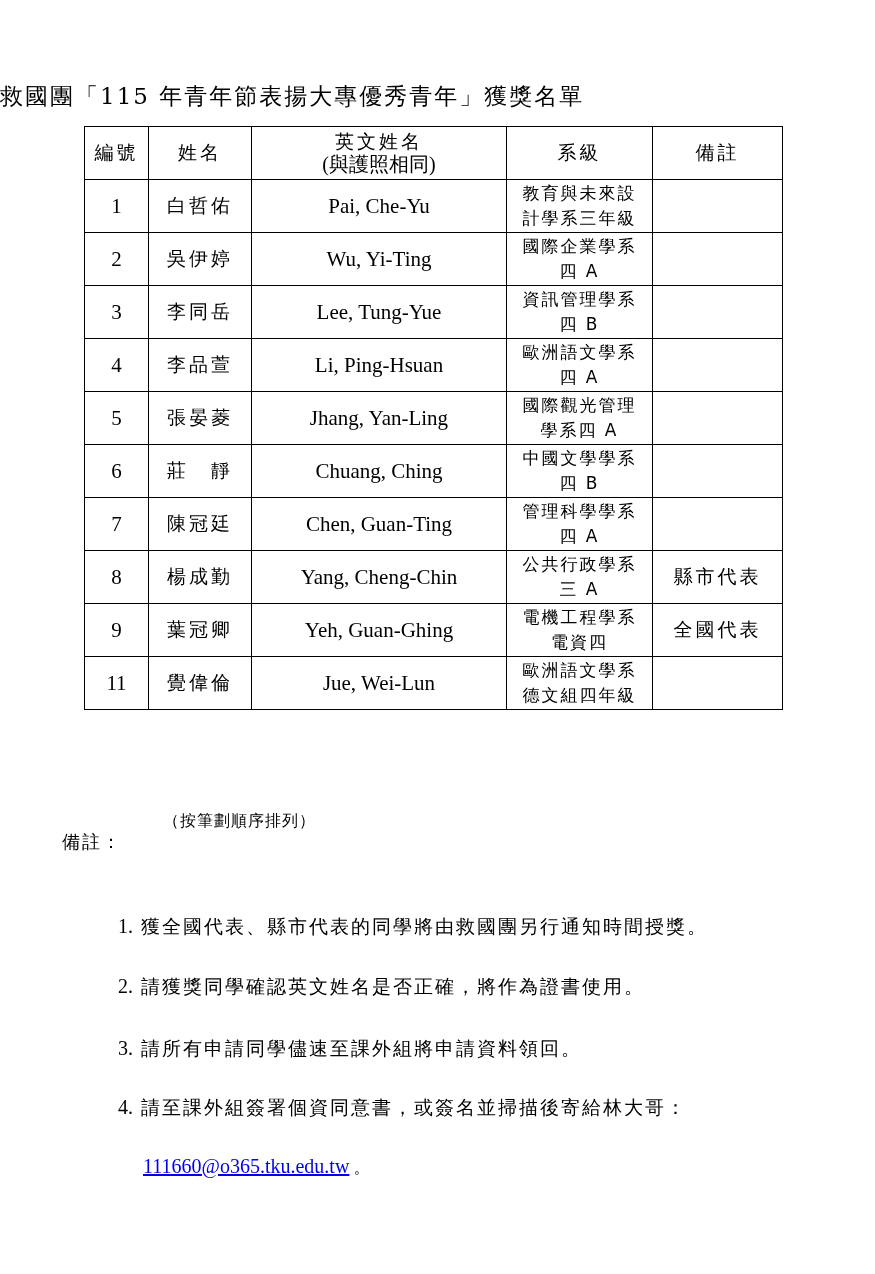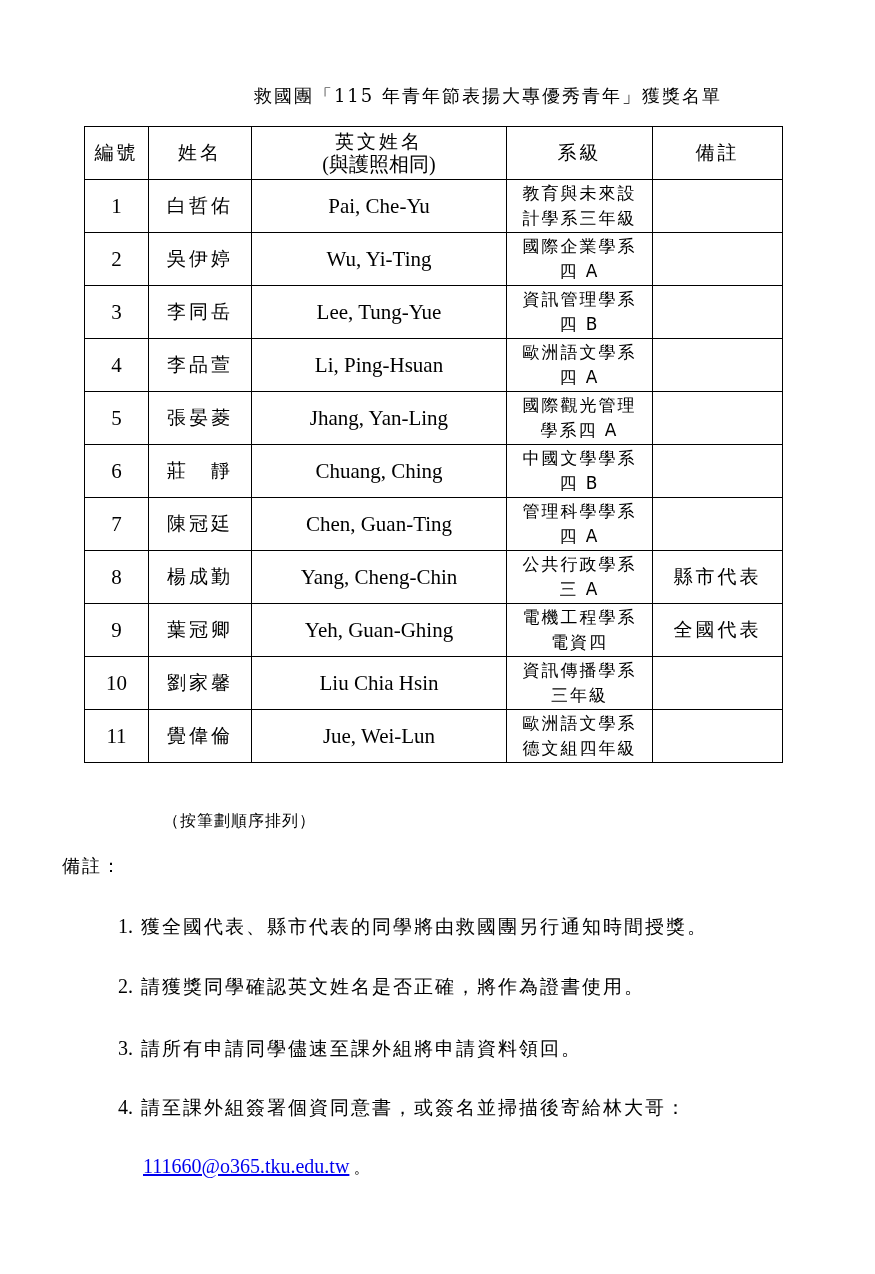--- a/index.html
+++ b/index.html
@@ -1,34 +1,34 @@
 <!DOCTYPE html>
 <html><head>
 <meta charset="utf-8">
 <style>
   html, body { margin: 0; padding: 0; background: #ffffff; }
   body { width: 875px; height: 1274px; position: relative; overflow: hidden;
          font-family: "DejaVu Serif", "Liberation Serif", serif; color: #000; }
-  .title { position: absolute; left: 0; width: 722px; top: 76px; text-align: right;
-           font-size: 18px; letter-spacing: 2px; line-height: 40px; }
+  .title { position: absolute; left: 0; width: 722px; top: 76px; text-align: left;
+           font-size: 23px; letter-spacing: 2px; line-height: 40px; }
   table.awards { position: absolute; left: 84px; top: 126px; border-collapse: collapse;
                  table-layout: fixed; }
   table.awards td, table.awards th { border: 1.3px solid #000; padding: 0; text-align: center;
                  vertical-align: middle; font-weight: normal; height: 52px; }
   .c1 { width: 64px; } .c2 { width: 103px; } .c3 { width: 255px; } .c4 { width: 146px; } .c5 { width: 130px; }
   .cjk { font-family: "DejaVu Sans", sans-serif; font-size: 19px; letter-spacing: 3px; }
   .latin { font-family: "Liberation Serif", serif; font-size: 21px; }
   .hdr2 { line-height: 23px; }
   .hdr2 .l2 { font-family: "Liberation Serif", serif; font-size: 20px; }
   .dept { font-family: "DejaVu Sans", sans-serif; font-size: 17px; letter-spacing: 2px;
           line-height: 25px; margin-left: 12px; }
   .dept .line { display: block; white-space: nowrap; }
   .order { position: absolute; left: 163px; top: 811px; font-family: "DejaVu Sans", sans-serif;
            font-size: 16px; letter-spacing: 1px; }
-  .remark-label { position: absolute; left: 62px; top: 854px; font-family: Liberation Mono, monospace;
+  .remark-label { position: absolute; left: 62px; top: 830px; font-family: Liberation Mono, monospace;
                   font-size: 18px; letter-spacing: 2px; text-align: center; }
   .note { position: absolute; left: 118px; font-family: "DejaVu Sans", sans-serif; font-size: 19px;
           letter-spacing: 2px; white-space: nowrap; }
   .note .num { font-family: "Liberation Serif", serif; font-size: 20px; letter-spacing: 0; margin-right: 8px; }
   .email-line { position: absolute; left: 143px; top: 1154px; font-size: 20px; text-align: right; }
   .email { font-family: "Liberation Serif", serif; color: #0000ee; text-decoration: underline; }
   .email-tail { font-family: "DejaVu Sans", sans-serif; font-size: 16px; margin-left: 4px; }
 </style>
 </head>
 <body>
@@ -140,30 +140,20 @@
         <td class="latin">9</td>
         <td class="cjk">葉冠卿</td>
         <td class="latin">Yeh, Guan-Ghing</td>
         <td class="dept">
           <span class="line">電機工程學系</span>
           <span class="line">電資四</span>
         </td>
         <td class="cjk">全國代表</td>
       </tr>
       <tr>
-        <td class="latin">10</td>
-        <td class="cjk">劉家馨</td>
-        <td class="latin">Liu Chia Hsin</td>
-        <td class="dept">
-          <span class="line">資訊傳播學系</span>
-          <span class="line">三年級</span>
-        </td>
-        <td class="cjk"></td>
-      </tr>
-      <tr>
         <td class="latin">11</td>
         <td class="cjk">覺偉倫</td>
         <td class="latin">Jue, Wei-Lun</td>
         <td class="dept">
           <span class="line">歐洲語文學系</span>
           <span class="line">德文組四年級</span>
         </td>
         <td class="cjk"></td>
       </tr>
     </tbody>

